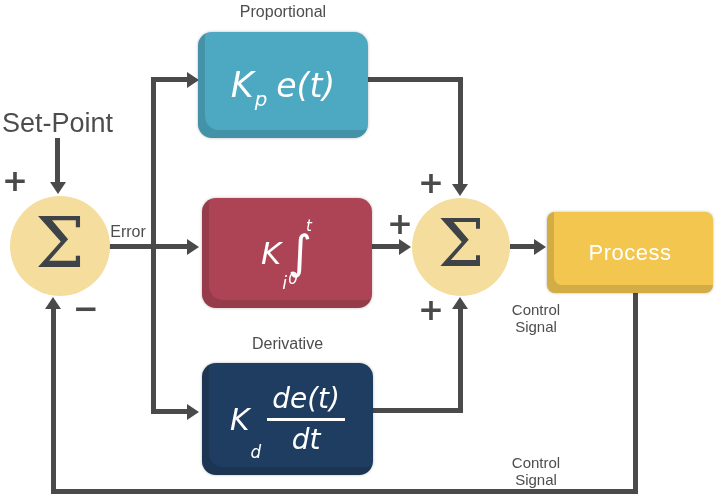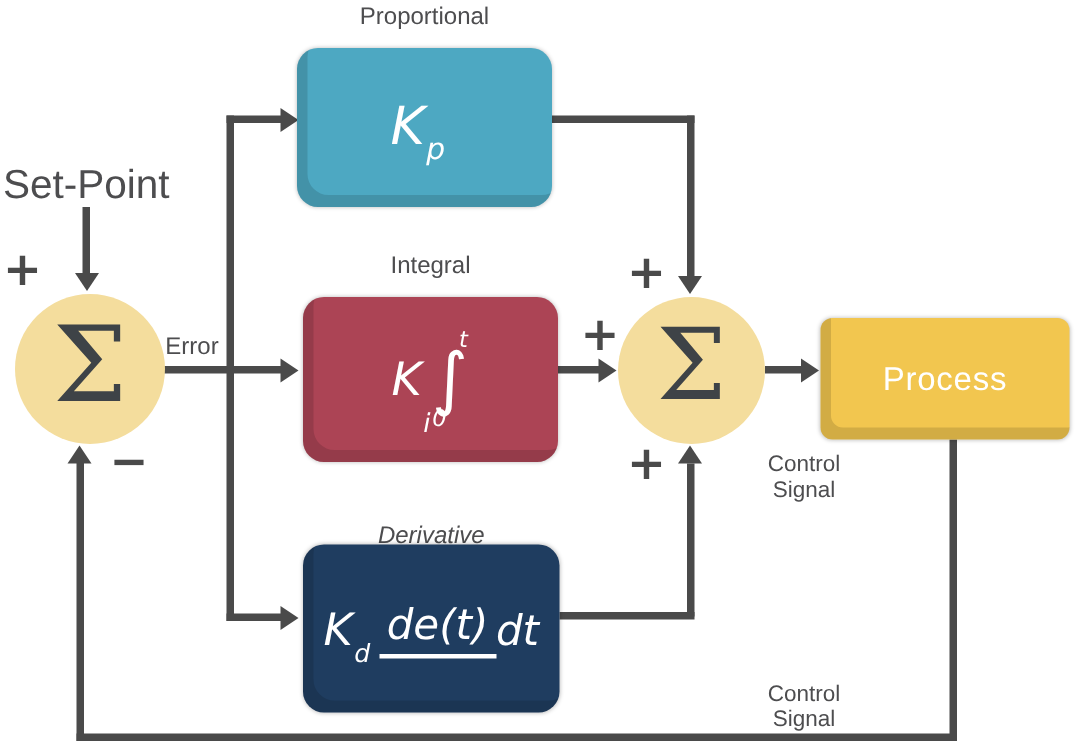--- a/index.html
+++ b/index.html
@@ -49,21 +49,21 @@
   .f-prop{font-size:33px;}
   .f-int{font-size:29px;}
   .f-der{font-size:28px;}
   .coeff{font-size:1.06em;}
   .sub{font-size:0.6em;align-self:flex-end;transform:translateY(6px);margin-left:1px;}
   .gap{width:9px;}
   .int-col{display:flex;flex-direction:column;align-items:center;line-height:1;margin:0 1px;}
   .int-upper{font-size:15px;transform:translateX(9px);}
   .int-sign{font-size:46px;line-height:0.82;font-style:normal;}
   .int-lower{font-size:15px;transform:translateX(-7px);}
-  .frac{display:flex;flex-direction:row;align-items:center;margin-left:6px;justify-content:flex-end;}
+  .frac{display:flex;flex-direction:column;align-items:center;margin-left:6px;justify-content:flex-end;}
   .frac .num{padding:0 5px 3px;border-bottom:3px solid #fff;}
   .frac .den{padding-top:2px;}
   .process-label{font-size:22px;letter-spacing:0.5px;color:#fff;font-family:"Liberation Sans",sans-serif;}
 </style>
 </head>
 <body>
 
 <div class="canvas">
 
   <div class="v-line" style="left:55px;top:138px;height:46px;"></div>
@@ -125,37 +125,37 @@
     <div>Control</div>
     <div>Signal</div>
   </div>
 
   <div class="block-title" style="left:198px;top:0px;width:170px;">Proportional</div>
   <div class="block teal" style="left:198px;top:32px;width:170px;height:106px;">
     <div class="formula f-prop">
       <span class="coeff">K</span>
         <span class="sub">p</span>
         <span class="gap"></span>
+        <span>e(t)</span>
     </div>
   </div>
 
-  <div class="block-title" style="left:202px;top:166px;width:170px;">Integral</div>
   <div class="block red" style="left:202px;top:198px;width:170px;height:110px;">
     <div class="formula f-int">
       <span class="coeff">K</span>
         <span class="sub">i</span>
       <span class="int-col">
         <span class="int-upper">t</span>
         <span class="int-sign">∫</span>
         <span class="int-lower">0</span>
       </span>
     </div>
   </div>
 
-  <div class="block-title" style="left:202px;top:346px;width:171px;font-style:italic;">Derivative</div>
+  <div class="block-title" style="left:202px;top:332px;width:171px;">Derivative</div>
   <div class="block navy" style="left:202px;top:363px;width:171px;height:112px;">
     <div class="formula f-der">
       <span class="coeff">K</span>
         <span class="sub">d</span>
       <span class="frac">
         <span class="num">de(t)</span>
         <span class="den">dt</span>
       </span>
     </div>
   </div>

